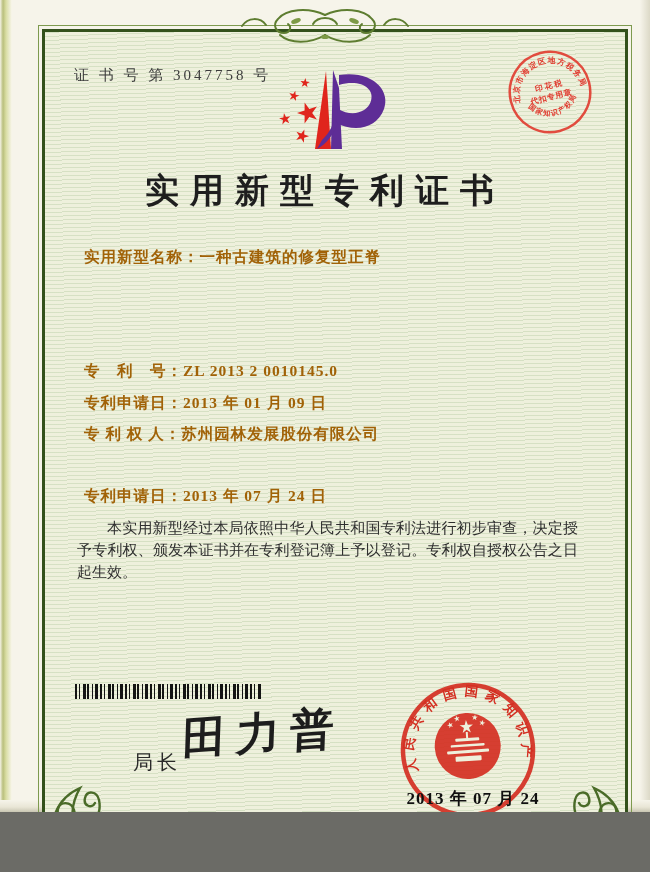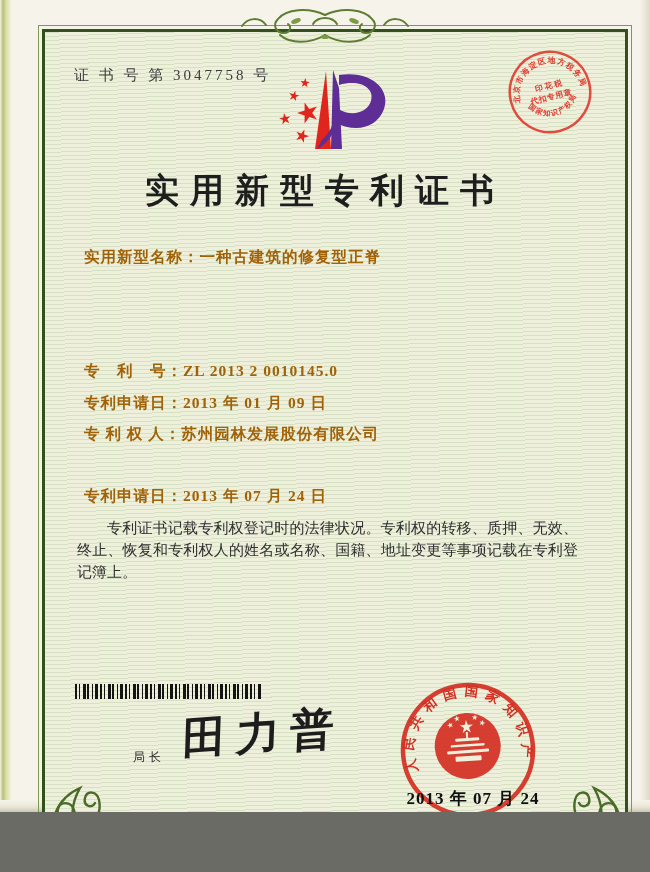--- a/index.html
+++ b/index.html
@@ -38,21 +38,21 @@
 
   .barcode{left:75px;top:684px;width:186px;height:15px;
     background:repeating-linear-gradient(90deg,
       #141414 0 2px,transparent 2px 4px,
       #141414 4px 5px,transparent 5px 8px,
       #141414 8px 11px,transparent 11px 12px,
       #141414 12px 14px,transparent 14px 17px,
       #141414 17px 18px,transparent 18px 20px,
       #141414 20px 23px,transparent 23px 25px);}
 
-  .director-label{left:133px;top:749px;font-size:12px;letter-spacing:4px;color:#2a2a2a;}
+  .director-label{left:133px;top:749px;font-size:20px;letter-spacing:4px;color:#2a2a2a;}
   .signature{left:182px;top:704px;font-size:44px;letter-spacing:10px;color:#1d1d1d;
     transform:rotate(-4deg) skewX(-6deg);font-weight:bold;}
 
   .logo{left:252px;top:56px;width:150px;height:106px;}
   .stamp{left:506px;top:48px;width:88px;height:88px;transform:rotate(-14deg);}
   .seal{left:398px;top:680px;width:140px;height:140px;transform:rotate(-4deg);}
   .seal-date{left:399px;top:787px;width:148px;text-align:center;font-size:17px;
     font-weight:bold;color:#101010;letter-spacing:1px;}
   .footer{left:0;right:16px;top:825px;font-size:11px;letter-spacing:2px;color:#2e2e2e;}
 
@@ -165,21 +165,21 @@
       <span>专利申请日：</span><span>2013 年 01 月 09 日</span>
     </div>
     <div class="field-row f4">
       <span>专 利 权 人：</span><span>苏州园林发展股份有限公司</span>
     </div>
     <div class="field-row f5">
       <span>专利申请日：</span><span>2013 年 07 月 24 日</span>
     </div>
 
     <div class="abs paras">
-      <p>专利证书记载专利权登记时的法律状况。专利权的转移、质押、无效、终止、恢复和专利权人的姓名或名称、国籍、地址变更等事项记载在专利登记簿上。</p>
+      <p>本实用新型经过本局依照中华人民共和国专利法进行初步审查，决定授予专利权、颁发本证书并在专利登记簿上予以登记。专利权自授权公告之日起生效。</p>
     </div>
 
     <div class="abs barcode"></div>
 
     <div class="abs director-label">局长</div>
     <div class="abs signature">田力普</div>
 
     <svg class="abs seal" viewBox="0 0 140 140">
       <defs>
         <path id="sealArc" d="M 19.3,88.5 A 54,54 0 1 1 120.7,88.5"></path>

